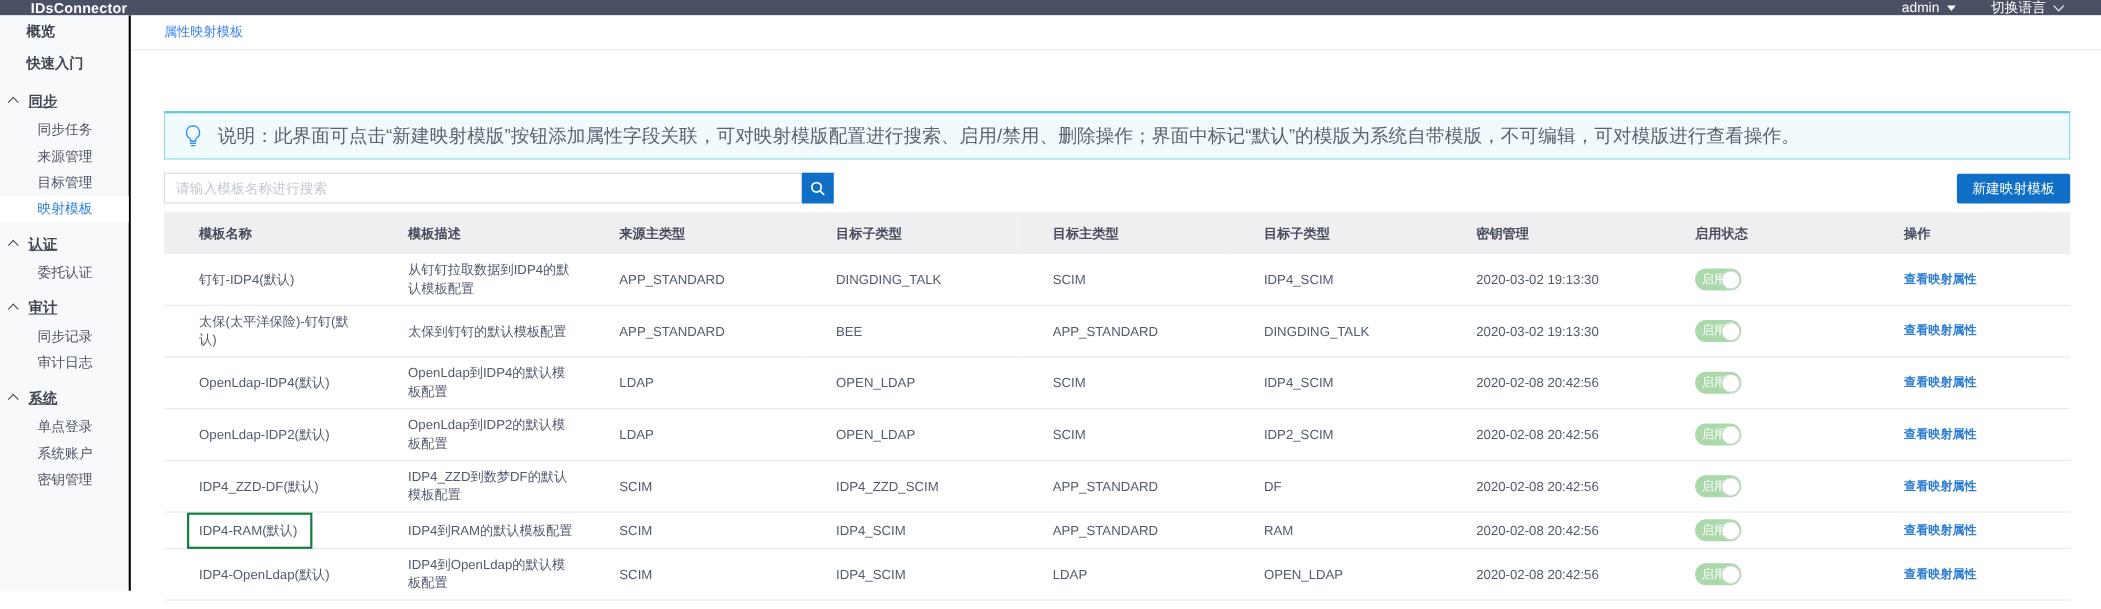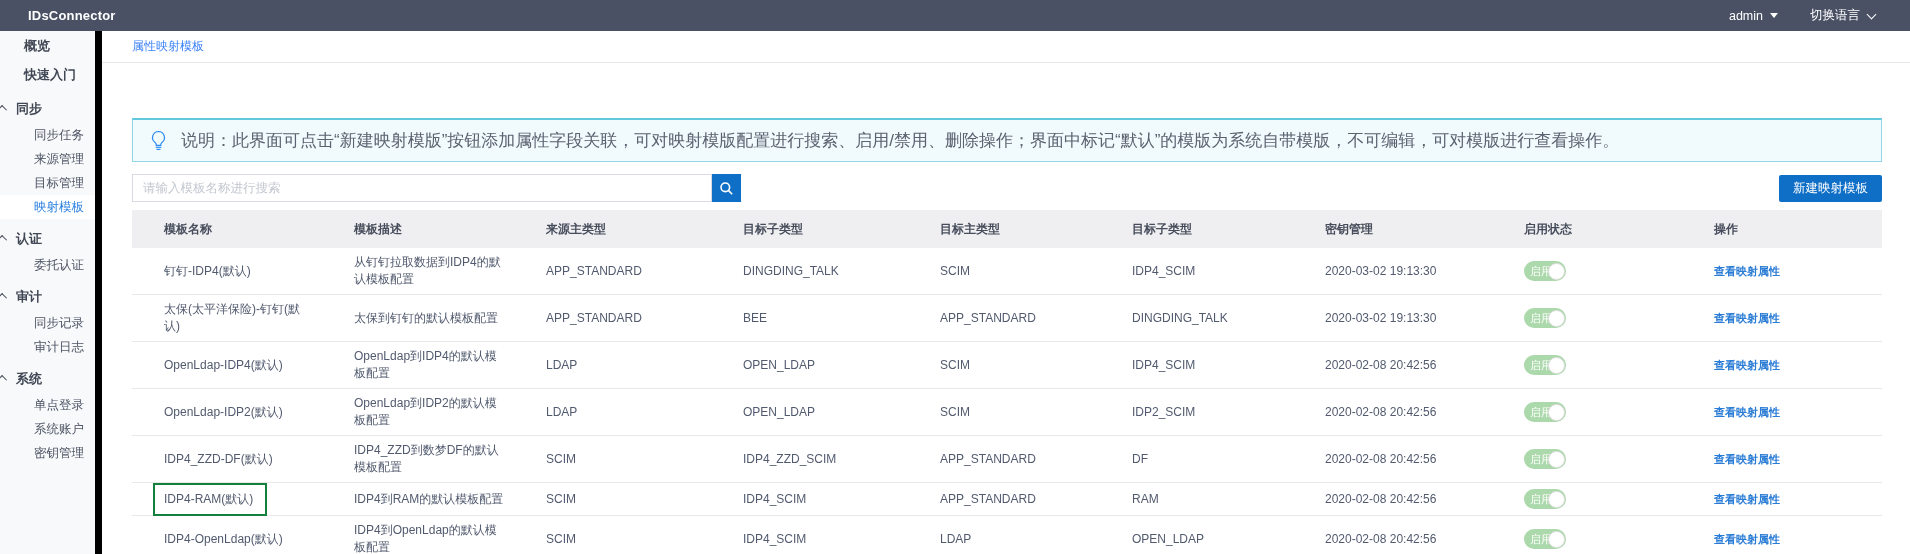--- a/index.html
+++ b/index.html
@@ -1,41 +1,41 @@
 <!DOCTYPE html>
 <html><head>
 <meta charset="utf-8">
 <style>
   * { box-sizing: border-box; margin: 0; padding: 0; }
   html,body { width:1910px; height:554px; overflow:hidden; background:#fff;
     font-family:"Liberation Sans","DejaVu Sans",sans-serif; }
 
   
-  .topbar { height:31px; background:#4a5164; display:flex; align-items:center;
+  .topbar { height:14px; background:#4a5164; display:flex; align-items:center;
     justify-content:space-between; padding:0 35px 0 28px; }
   .brand { color:#fff; font-size:13px; font-weight:bold; letter-spacing:.2px; }
   .topbar-right { display:flex; align-items:center; gap:32px; }
   .top-menu { display:flex; align-items:center; color:#fff; font-size:12.5px; cursor:pointer; }
   .caret-down { width:0; height:0; border-left:4px solid transparent; border-right:4px solid transparent;
     border-top:5px solid #fff; display:inline-block; margin-left:7px; }
   .chev { display:inline-block; width:7px; height:7px; border-left:1.5px solid #fff; border-top:1.5px solid #fff; }
   .chev.down { transform:rotate(225deg); margin-left:8px; margin-top:-3px; }
   .chev.dark { border-color:#434a57; }
   .chev.up { transform:rotate(45deg) translateY(2px); }
 
   
   .layout { display:flex; height:523px; }
-  .sidebar { width:102px; background:#f8f9fa; border-right:7px solid #000000; flex-shrink:0; }
+  .sidebar { width:119px; background:#f8f9fa; border-right:2px solid #000000; flex-shrink:0; }
   .main { flex:1; background:#fff; min-width:0; }
 
   
   .side-item { height:29px; display:flex; align-items:center; padding-left:24px;
     font-size:13px; font-weight:bold; color:#404754; cursor:pointer; }
   .side-group { height:29px; margin-top:5px; display:flex; align-items:center; gap:9px;
-    padding-left:0; font-size:13px; font-weight:bold; color:#404754; cursor:pointer; }
+    padding-left:10px; font-size:13px; font-weight:bold; color:#404754; cursor:pointer;text-decoration:underline; }
   .side-sub { height:24px; display:flex; align-items:center; padding-left:34px;
     font-size:12.5px; color:#4d5565; cursor:pointer; }
   .side-sub.active { background:#fff; color:#2b7fe0; }
 
   
   .page-header { height:32px; border-bottom:1px solid #e8e8e8; display:flex; align-items:center;
     padding-left:30px; }
   .page-title { font-size:12px; font-weight:normal; color:#3b82f6; }
 
   .content { padding:0 28px 0 30px; }

